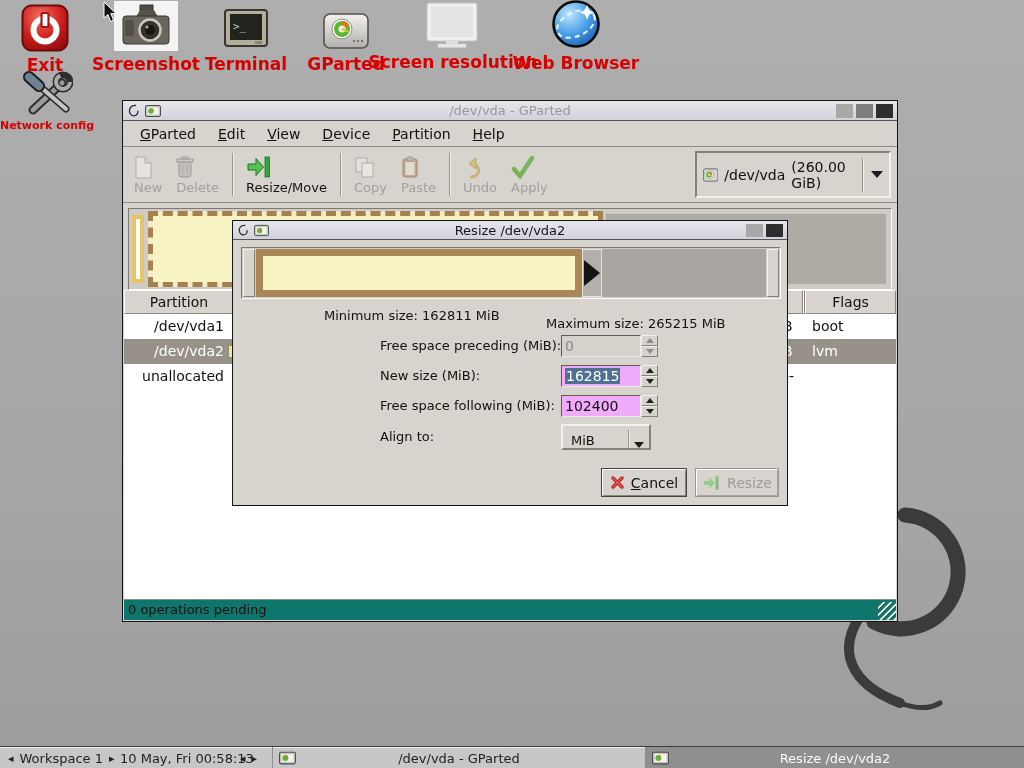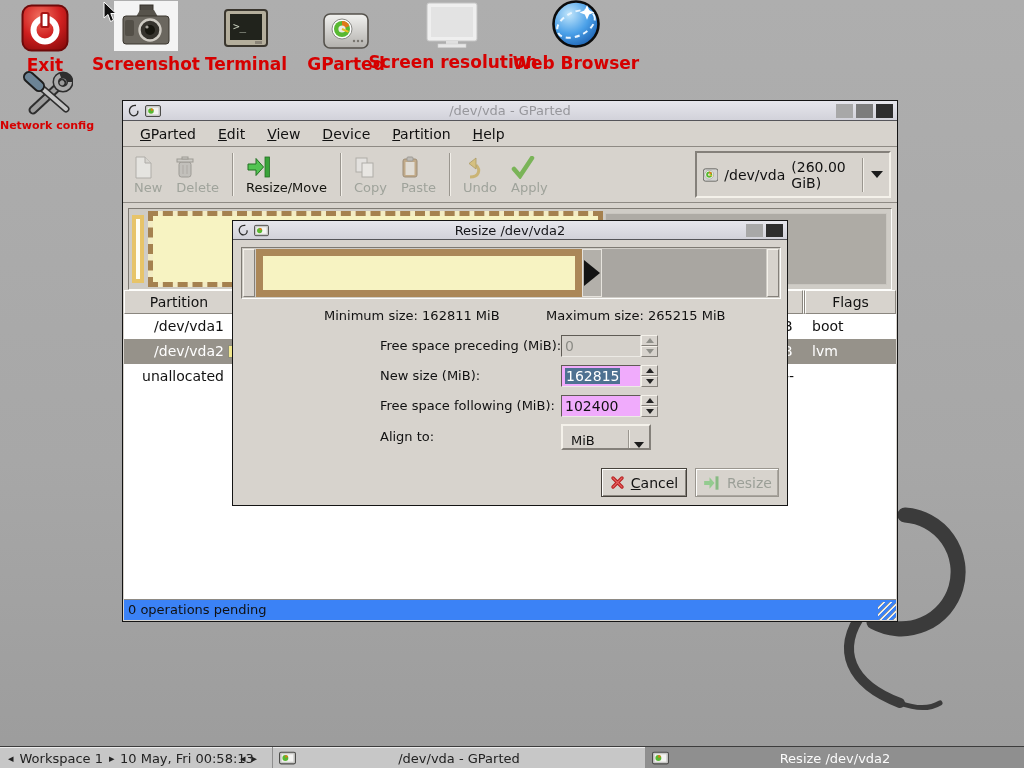--- a/index.html
+++ b/index.html
@@ -67,21 +67,21 @@
   .thead { position:absolute; left:0; top:0; right:0; height:24px; display:flex; font-size:14px; }
   .th { background:#d7d3cd; border:1px solid; border-color:#fdfdfb #8a867f #8a867f #fdfdfb;
     display:flex; align-items:center; justify-content:center; }
   .trow { position:absolute; left:0; right:0; height:25px; font-size:14px; }
   .trow .pname { position:absolute; left:0; width:100px; text-align:right; line-height:25px; }
   .trow .partial { position:absolute; left:655px; line-height:25px; }
   .trow .flagv { position:absolute; left:688px; line-height:25px; }
   .trow.selected { background:#96928a; color:#ffffff; }
   .swatch { position:absolute; left:104px; top:6px; width:12px; height:13px; background:#f2e88e; border:1px solid #8d8d7a; }
 
-  .statusbar { position:absolute; left:1px; right:1px; bottom:1px; height:21px; background:#3b82f6;
+  .statusbar { position:absolute; left:1px; right:1px; bottom:1px; height:21px; background:#0f766e;
     border-top:1px solid #8e8a84; font-size:13px; line-height:20px; padding-left:4px; }
   .grip { position:absolute; right:0; bottom:0; width:18px; height:18px;
     background:repeating-linear-gradient(135deg,transparent 0 3px,#9a968f 3px 4px,#f0ede7 4px 5px); }
 
   
   .rs-frame { position:absolute; left:8px; top:26px; width:540px; height:52px;
     background:#cfccc6; border:1px solid; border-color:#7e7a73 #fdfdfb #fdfdfb #7e7a73; display:flex; }
   .gripper { width:12px; margin:1px; background:#d7d3cd; border:1px solid; border-color:#f4f1ea #84807a #84807a #f4f1ea; }
   .rs-part { width:326px; margin:1px 0; background:#ab8758; border:7px solid #ab8758; }
   .rs-part .fill { width:100%; height:100%; background:#f7f3c2; }
@@ -443,21 +443,21 @@
         <div class="fill"></div>
       </div>
     <div class="rs-handle">
         <div class="tri"></div>
       </div>
     <div class="rs-free"></div>
     <div class="gripper"></div>
   </div>
 
   <div class="dlg-label" style="left:75px; top:84px;">Minimum size: 162811 MiB</div>
-  <div class="dlg-label" style="left:297px; top:84px;">Maximum size: 265215 MiB</div>
+  <div class="dlg-label" style="left:297px; top:92px;">Maximum size: 265215 MiB</div>
 
   <div class="dlg-label" style="left:131px; top:114px;">Free space preceding (MiB):</div>
   <div class="spinbox" style="left:328px; top:114px;">
     <div class="entry disabled"><span>0</span></div>
     <div class="spin disabled">
       <div class="cell">
           <span class="tri-up-s"></span>
         </div>
       <div class="cell">
           <span class="tri-dn-s"></span>

